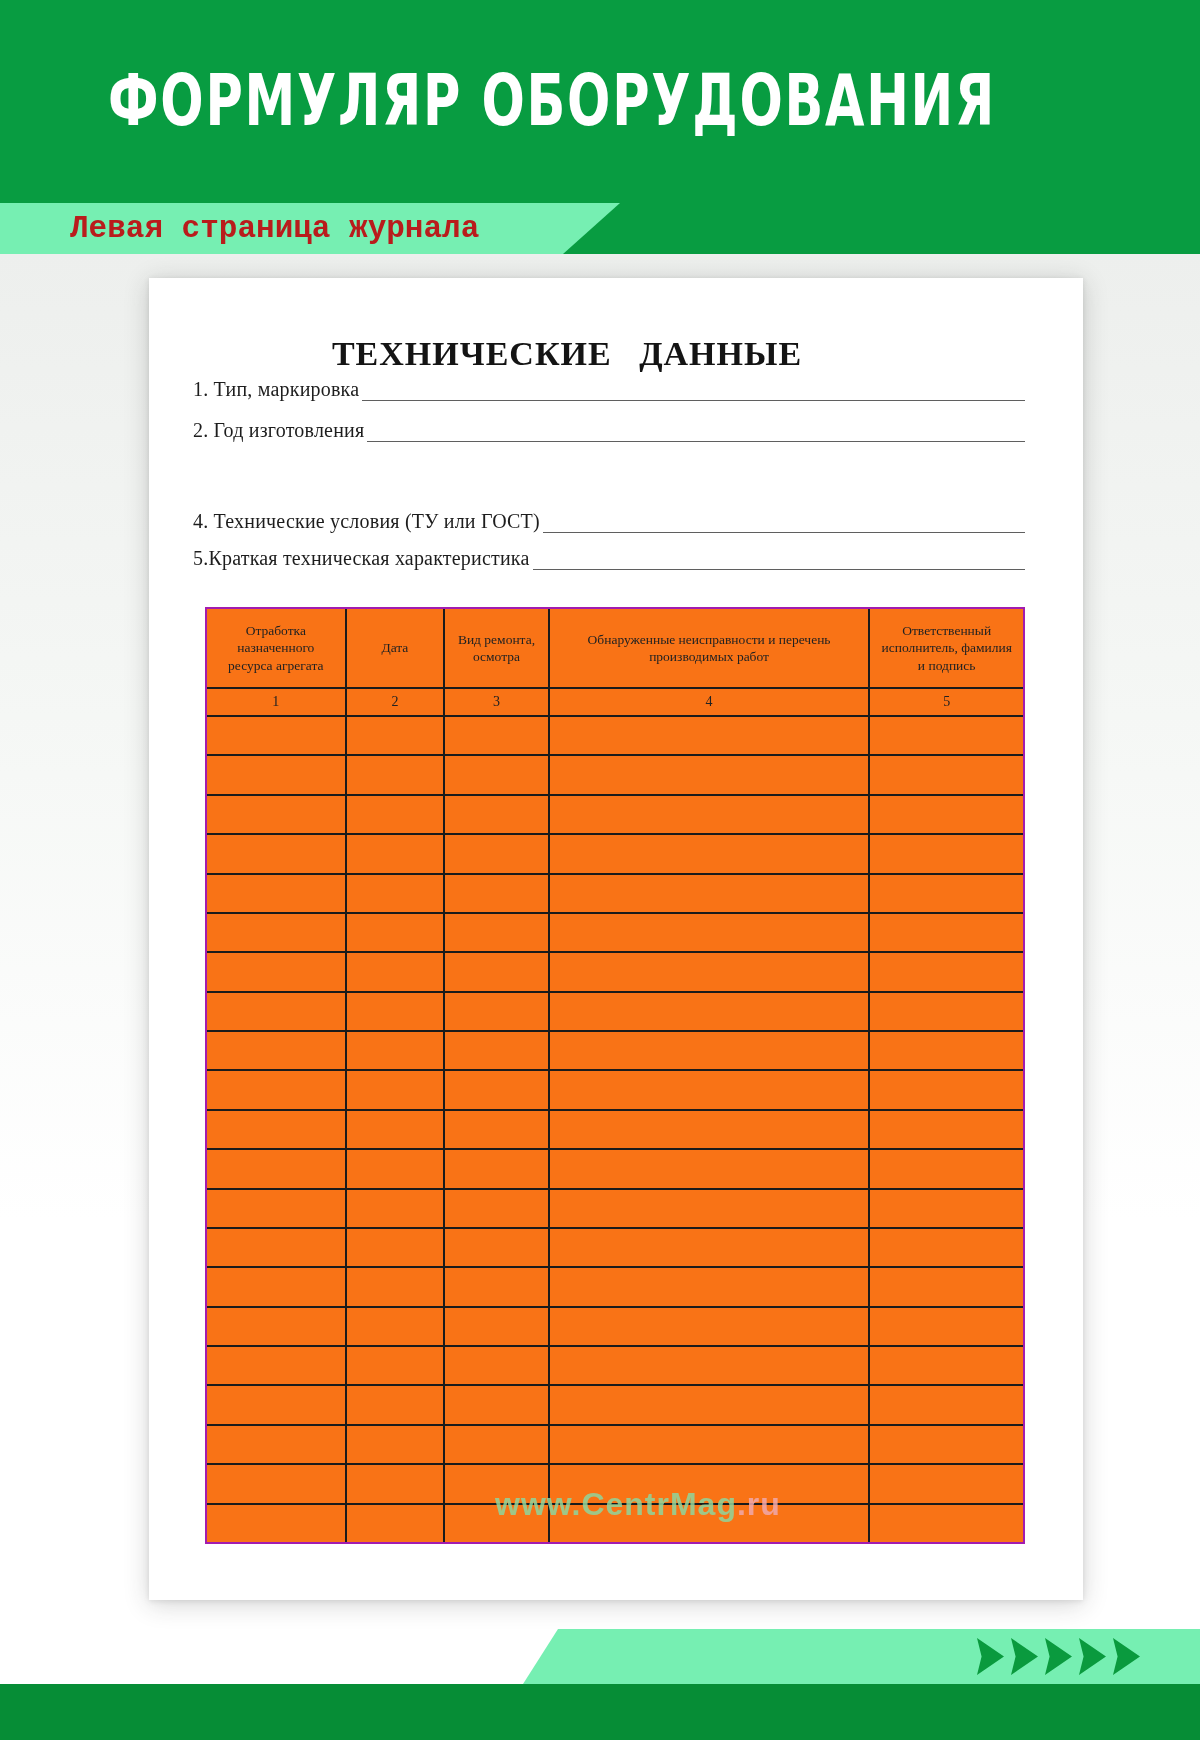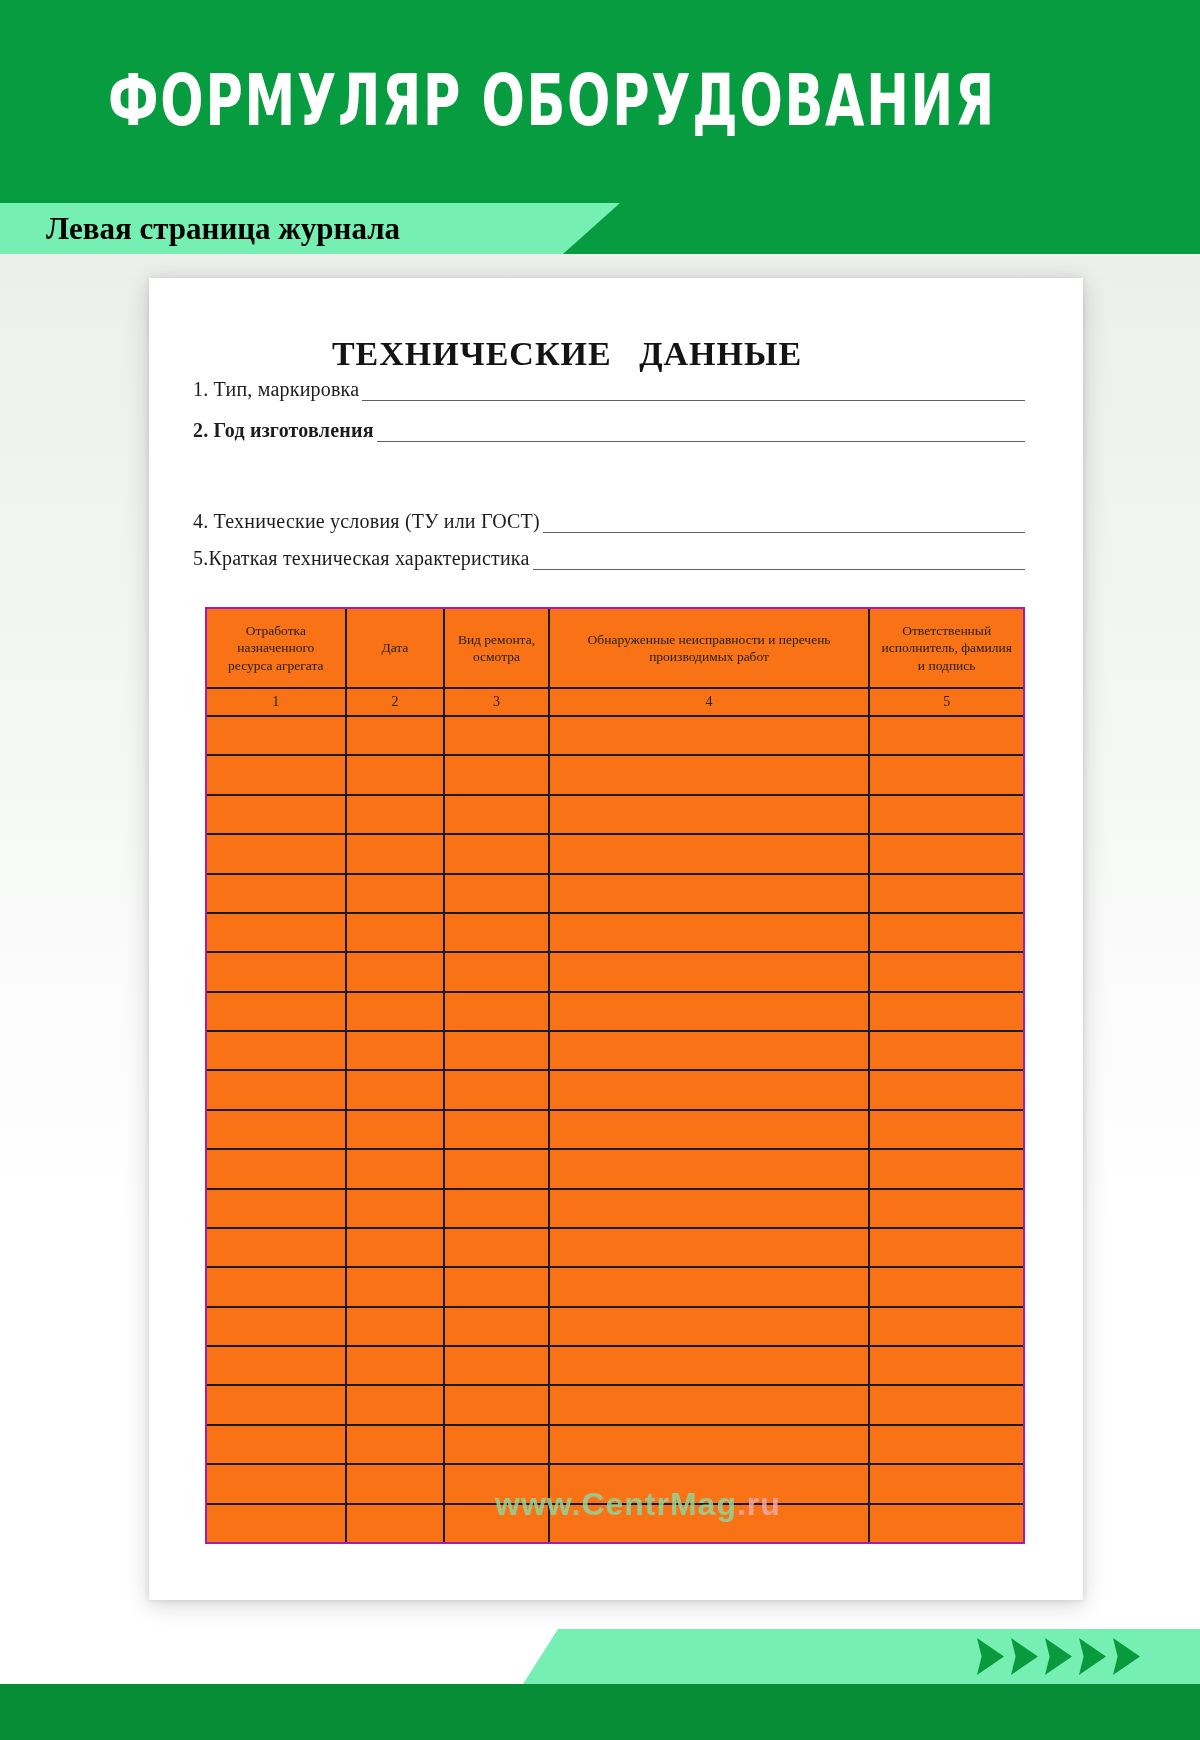--- a/index.html
+++ b/index.html
@@ -8,39 +8,39 @@
 
   
   .header{position:absolute;top:0;left:0;width:1200px;height:254px;background:#089c41;}
   .header-title{position:absolute;top:0;left:0;width:1200px;height:200px;
        display:flex;align-items:center;justify-content:center;margin:0;
        color:#ffffff;font-family:"DejaVu Sans", sans-serif;font-weight:800;
        font-size:60px;letter-spacing:2px;white-space:nowrap;
        transform:translateX(-48px) scale(.85,1.18);}
   .ribbon{position:absolute;left:0;top:203px;width:620px;height:51px;background:#76efb2;
        clip-path:polygon(0 0,100% 0,563px 100%,0 100%);}
-  .ribbon-label{display:block;line-height:51px;padding-left:46px;color:#000000;
-       font-family:Liberation Serif, serif;font-weight:700;font-size:31px;white-space:nowrap;}
+  .ribbon-label{display:block;line-height:51px;padding-left:46px;color:#b91c1c;
+       font-family:Liberation Mono, monospace;font-weight:700;font-size:31px;white-space:nowrap;margin-left:24px;}
 
   
   .canvas{position:absolute;top:254px;left:0;width:1200px;height:1486px;
        background:linear-gradient(180deg,#edefed 0%,#f6f8f6 35%,#ffffff 65%);}
 
   
   .page{position:absolute;left:149px;top:278px;width:934px;height:1322px;background:#ffffff;
        box-shadow:0 4px 24px rgba(40,40,40,.20), 0 1px 6px rgba(0,0,0,.10);}
   .doc-title{position:absolute;top:57px;left:44px;width:832px;margin:0;text-align:center;
        transform:translateX(-42px);font-size:34px;font-weight:700;color:#141414;
        letter-spacing:1px;word-spacing:18px;white-space:nowrap;}
 
   .field{position:absolute;left:44px;width:832px;height:26px;display:flex;align-items:flex-end;
        font-size:20px;color:#1d1d1d;letter-spacing:.2px;}
   .field .lbl{white-space:nowrap;padding-right:3px;}
   .field .line{flex:1;border-bottom:1.4px solid #5f5f5f;height:100%;}
-  #field-1{top:97px;} #field-2{top:138px;font-weight:bold;} #field-3{top:184px;} #field-4{top:229px;} #field-5{top:266px;}
+  #field-1{top:97px;} #field-2{top:138px;} #field-3{top:184px;} #field-4{top:229px;} #field-5{top:266px;}
 
   
   .ttable{position:absolute;left:56px;top:329px;width:820px;height:937px;box-sizing:border-box;
        border:2px solid #a21caf;display:flex;flex-direction:column;background:#f97316;}
   .t-row{display:flex;min-height:0;}
   .t-cell{box-sizing:border-box;border-right:2px solid #1b1b1b;}
   .t-cell:last-child{border-right:none;}
   .col-1{width:17.1%;} .col-2{width:12.1%;} .col-3{width:12.8%;} .col-4{width:39.3%;} .col-5{width:18.7%;}
   .t-header{height:78px;border-bottom:2px solid #1b1b1b;}
   .t-header .t-cell{display:flex;align-items:center;justify-content:center;text-align:center;

